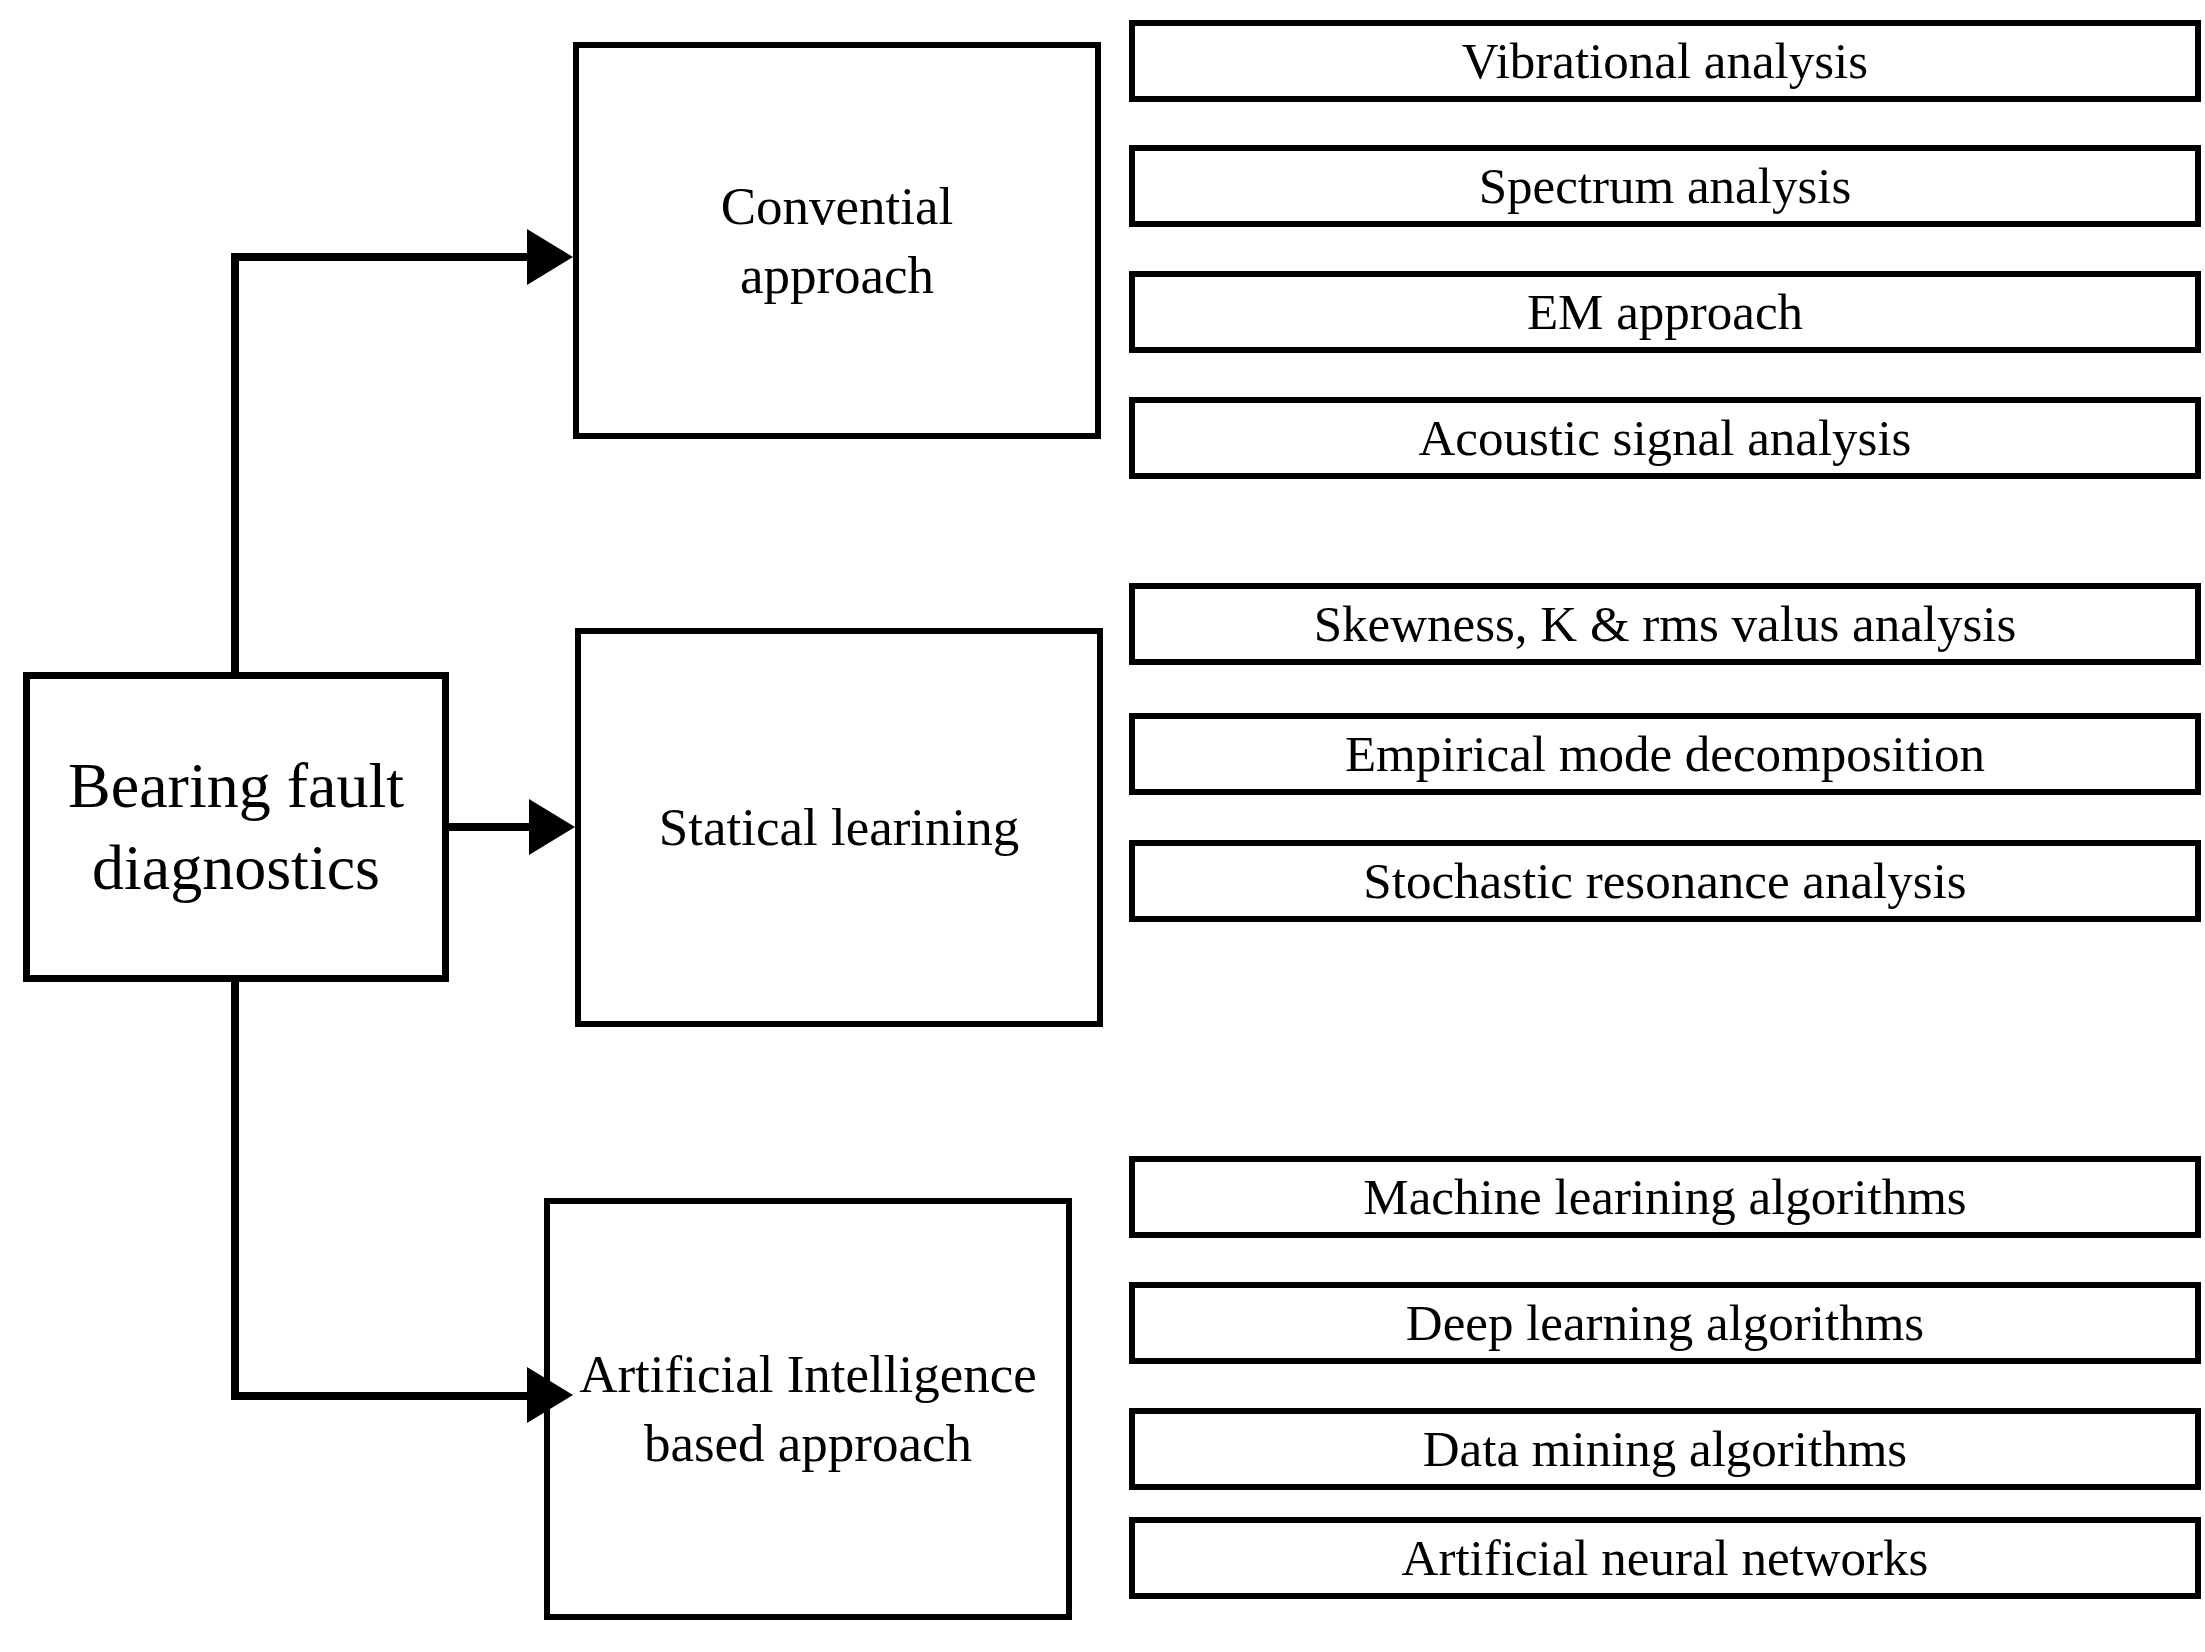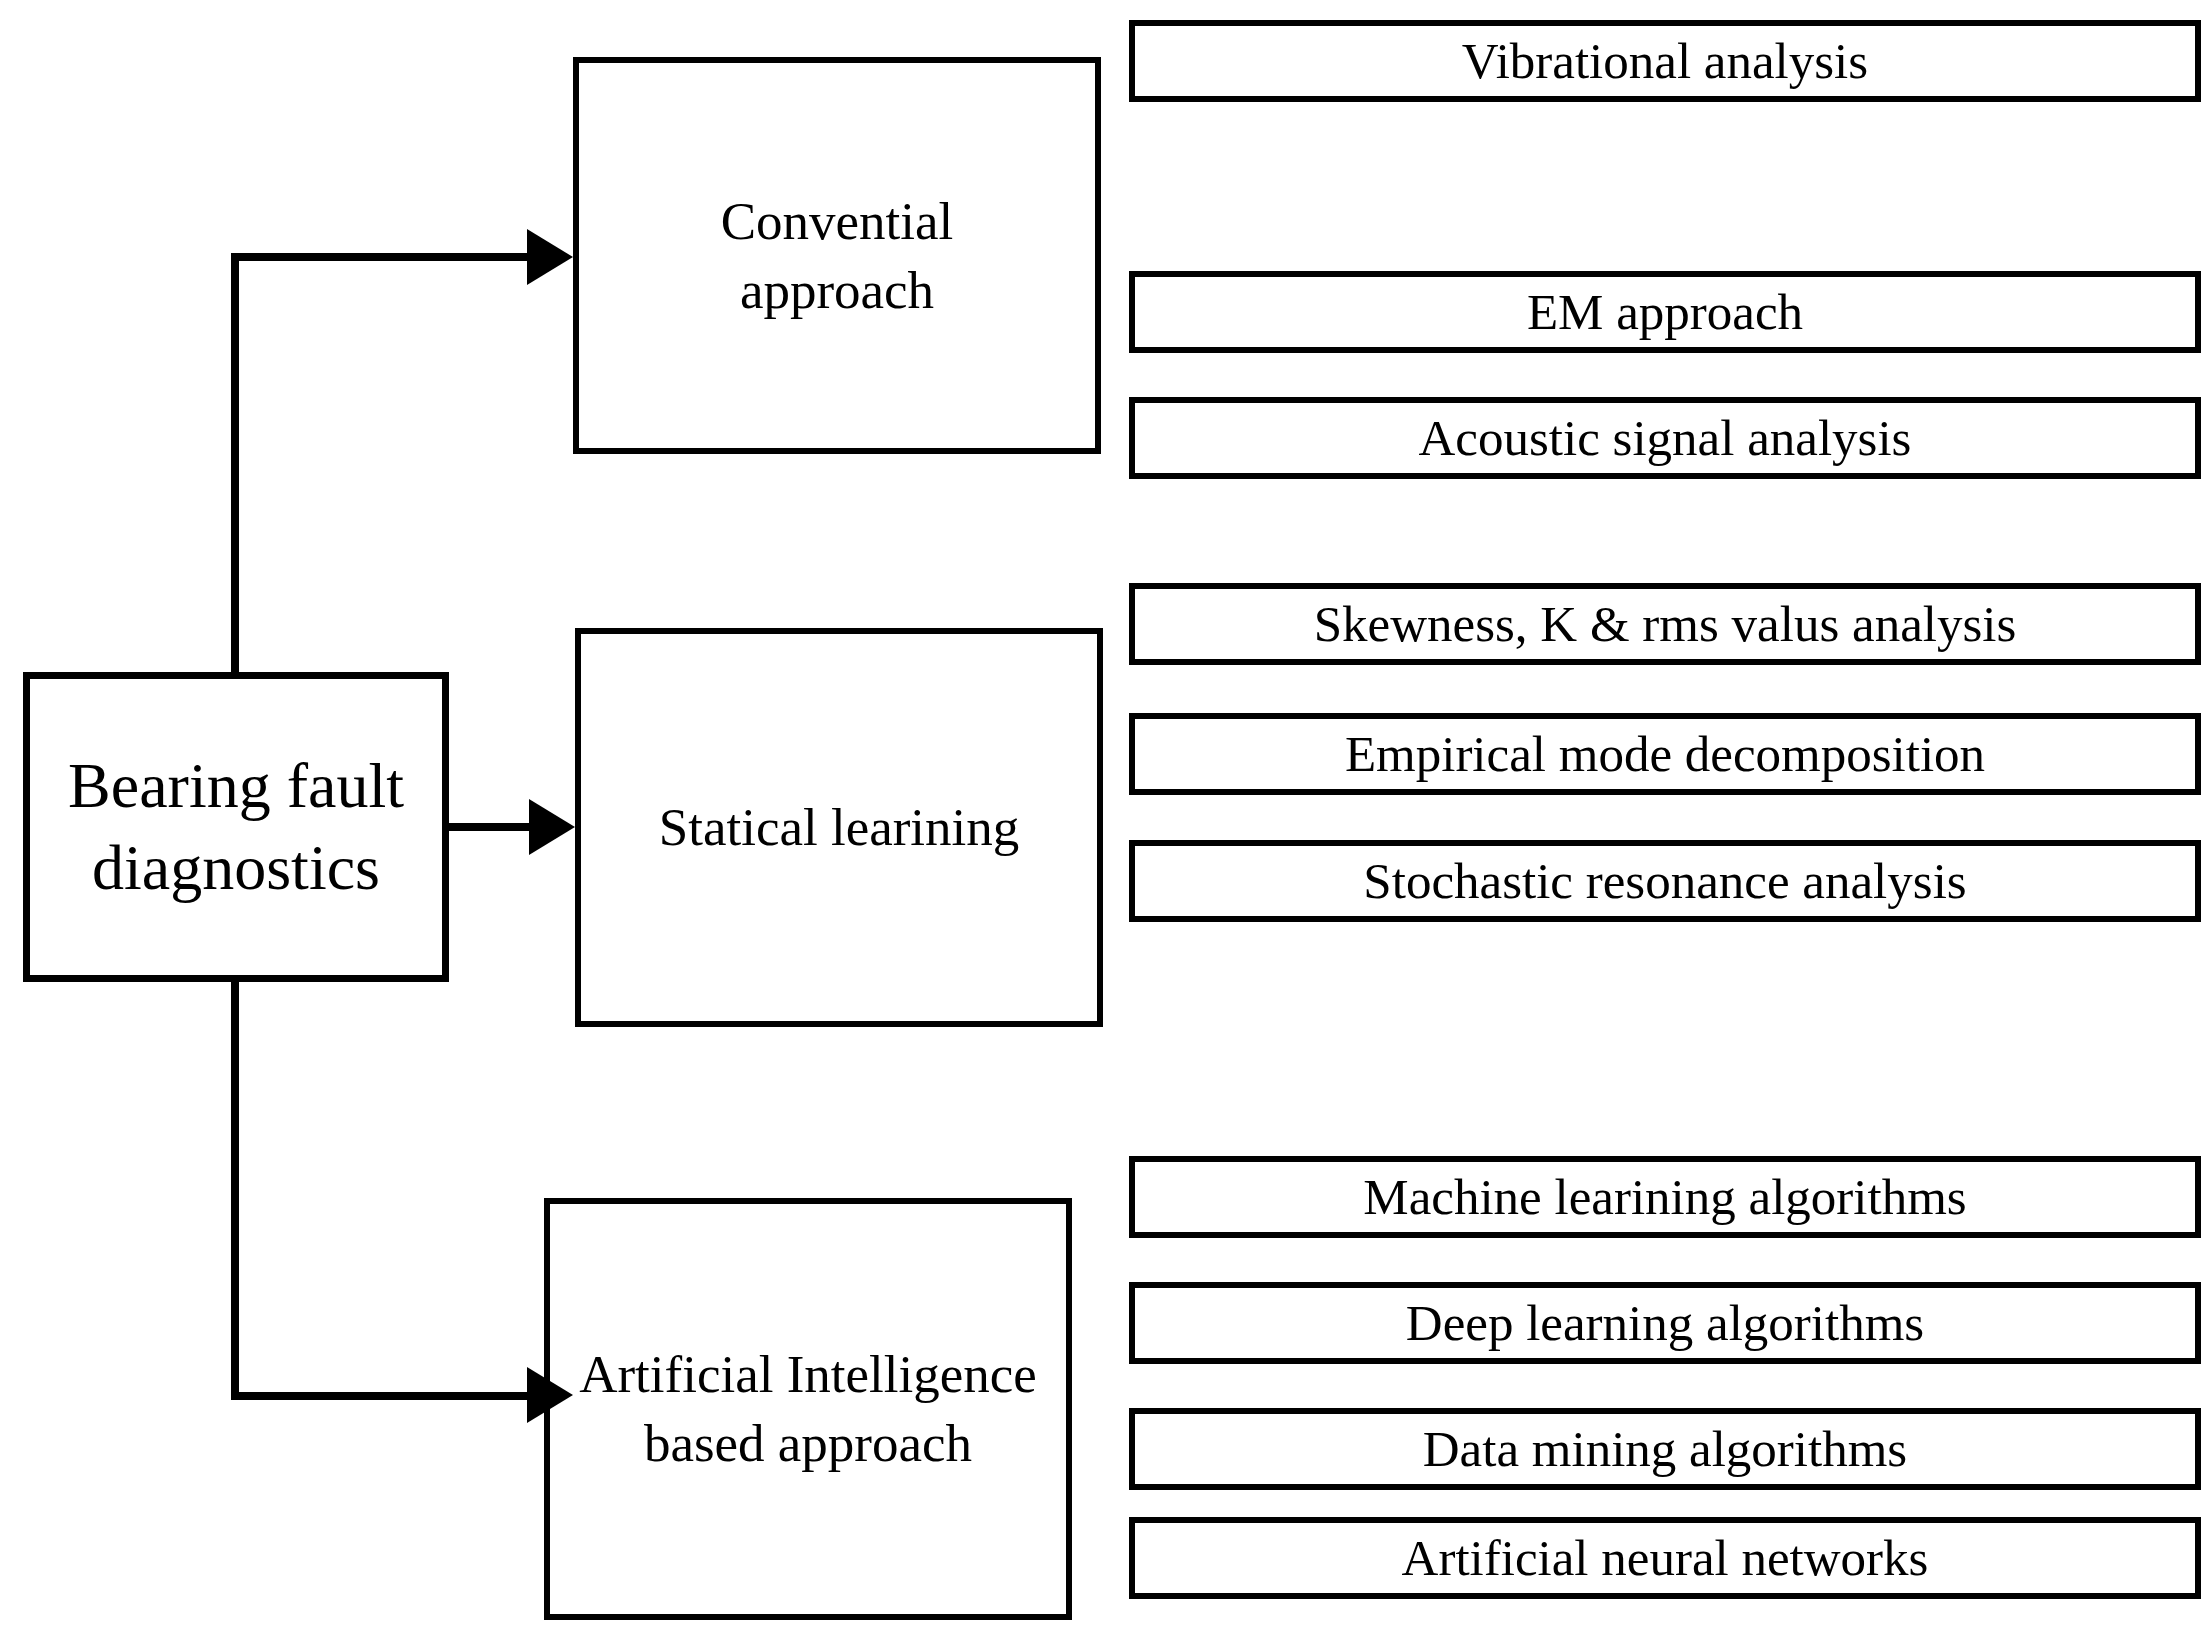--- a/index.html
+++ b/index.html
@@ -22,21 +22,21 @@
     justify-content: center;
     text-align: center;
   }
   .root-box {
     left: 23px; top: 672px; width: 426px; height: 310px;
     border-width: 7.6px;
   }
   .root-box .lbl { font-size: 64px; line-height: 1.28; max-width: 367px; }
   .approach-box { border-width: 6.9px; }
   .approach-box .lbl { font-size: 53px; line-height: 1.3; }
-  .approach-conv { left: 573px; top: 57px;  width: 528px; height: 397px; }
+  .approach-conv { left: 573px; top: 42px;  width: 528px; height: 397px; }
   .approach-conv .lbl { max-width: 351px; }
   .approach-stat { left: 575px; top: 628px; width: 528px; height: 399px; }
   .approach-stat .lbl { max-width: 504px; }
   .approach-ai   { left: 544px; top: 1198px; width: 528px; height: 422px; }
   .approach-ai .lbl { max-width: 474px; }
   .leaf-box {
     left: 1129px; width: 1072px; height: 82px;
     border-width: 6.1px;
   }
   .leaf-box .lbl { font-size: 51px; line-height: 1.1; white-space: nowrap; }
@@ -71,20 +71,23 @@
   <div class="box approach-box approach-stat">
     <span class="lbl">Statical learining</span>
   </div>
   <div class="box approach-box approach-ai">
     <span class="lbl">Artificial Intelligence based approach</span>
   </div>
 
   <div class="box leaf-box" style="top:20px">
     <span class="lbl">Vibrational analysis</span>
   </div>
+  <div class="box leaf-box" style="top:145px">
+    <span class="lbl">Spectrum analysis</span>
+  </div>
   <div class="box leaf-box" style="top:271px">
     <span class="lbl">EM approach</span>
   </div>
   <div class="box leaf-box" style="top:397px">
     <span class="lbl">Acoustic signal analysis</span>
   </div>
 
   <div class="box leaf-box" style="top:583px">
     <span class="lbl">Skewness, K &amp; rms valus analysis</span>
   </div>

